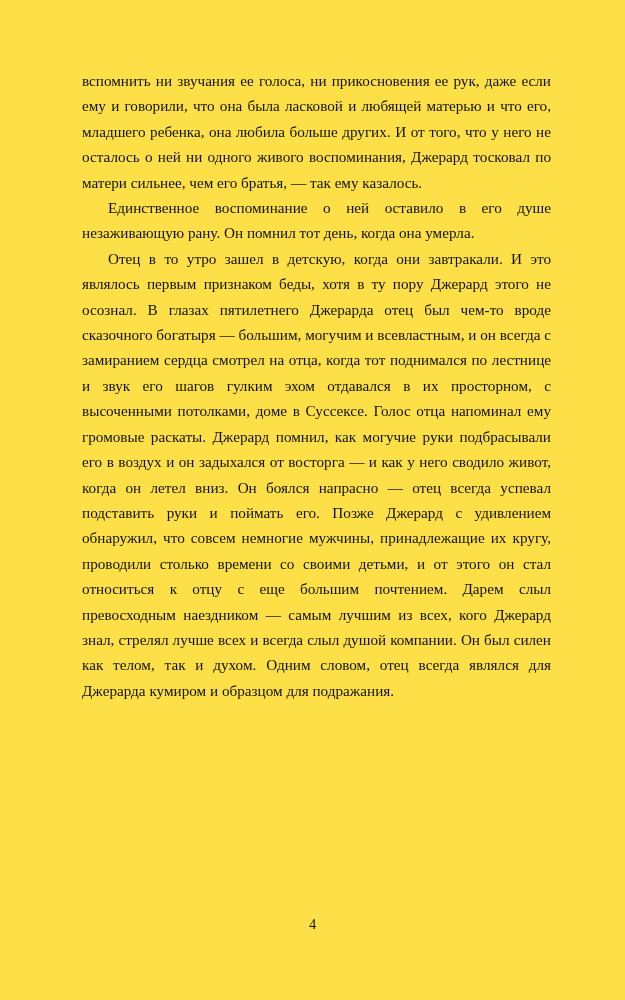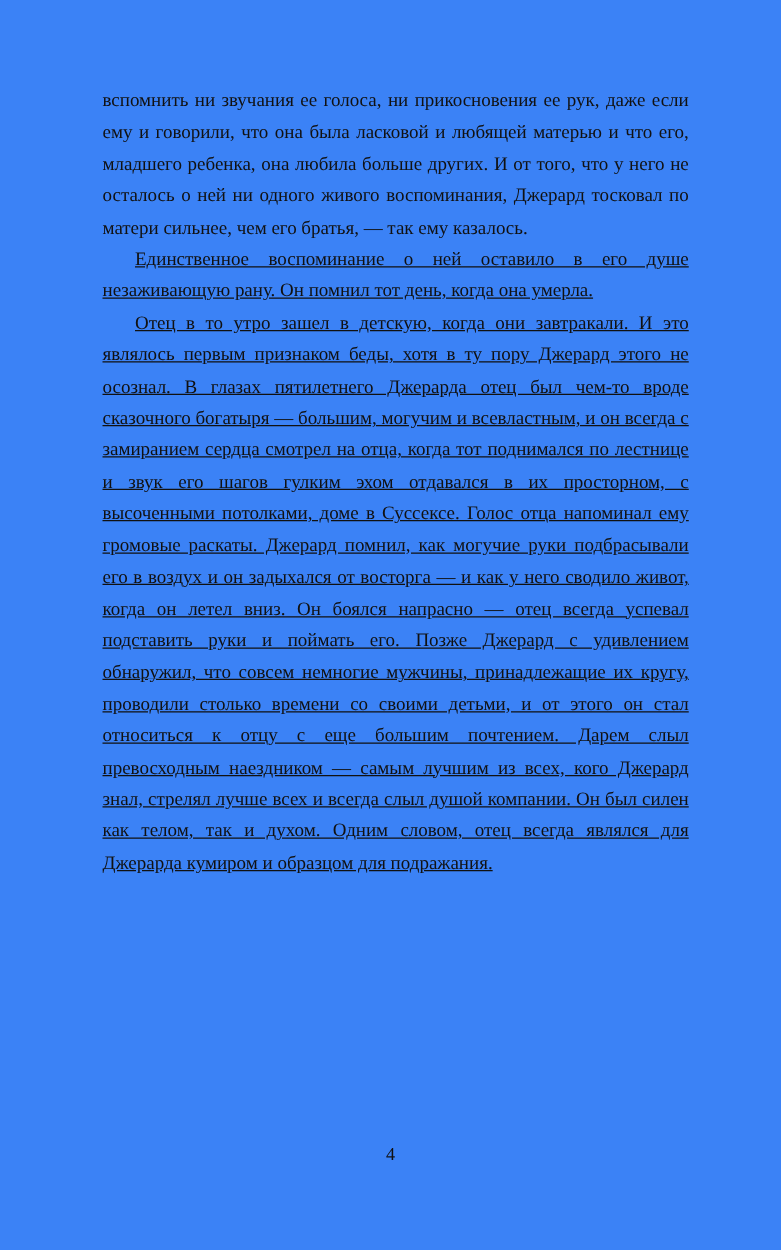--- a/index.html
+++ b/index.html
@@ -13,37 +13,36 @@
     font-family: "Liberation Serif", serif;
     color: #000000;
     overflow: hidden;
   }
   .page {
     position: relative;
     width: 625px;
     height: 1000px;
     box-sizing: border-box;
     padding: 68px 74px 0 82px;
-    background: #3b82f6;
+    background: #fde047;
   }
   .body-text {
     font-family: "Liberation Serif", serif;
     font-size: 15.2px;
     line-height: 25.4px;
     text-align: justify;
     text-justify: inter-word;
     color: #111111;
     hyphens: manual;
   }
   .body-text p {
     margin: 0;
   }
   .body-text p.indent {
     text-indent: 26px;
-    text-decoration: underline;
   }
   .page-number {
     position: absolute;
     left: 0;
     right: 0;
     top: 916px;
     text-align: center;
     font-family: "Liberation Serif", serif;
     font-size: 14.5px;
     color: #111111;

